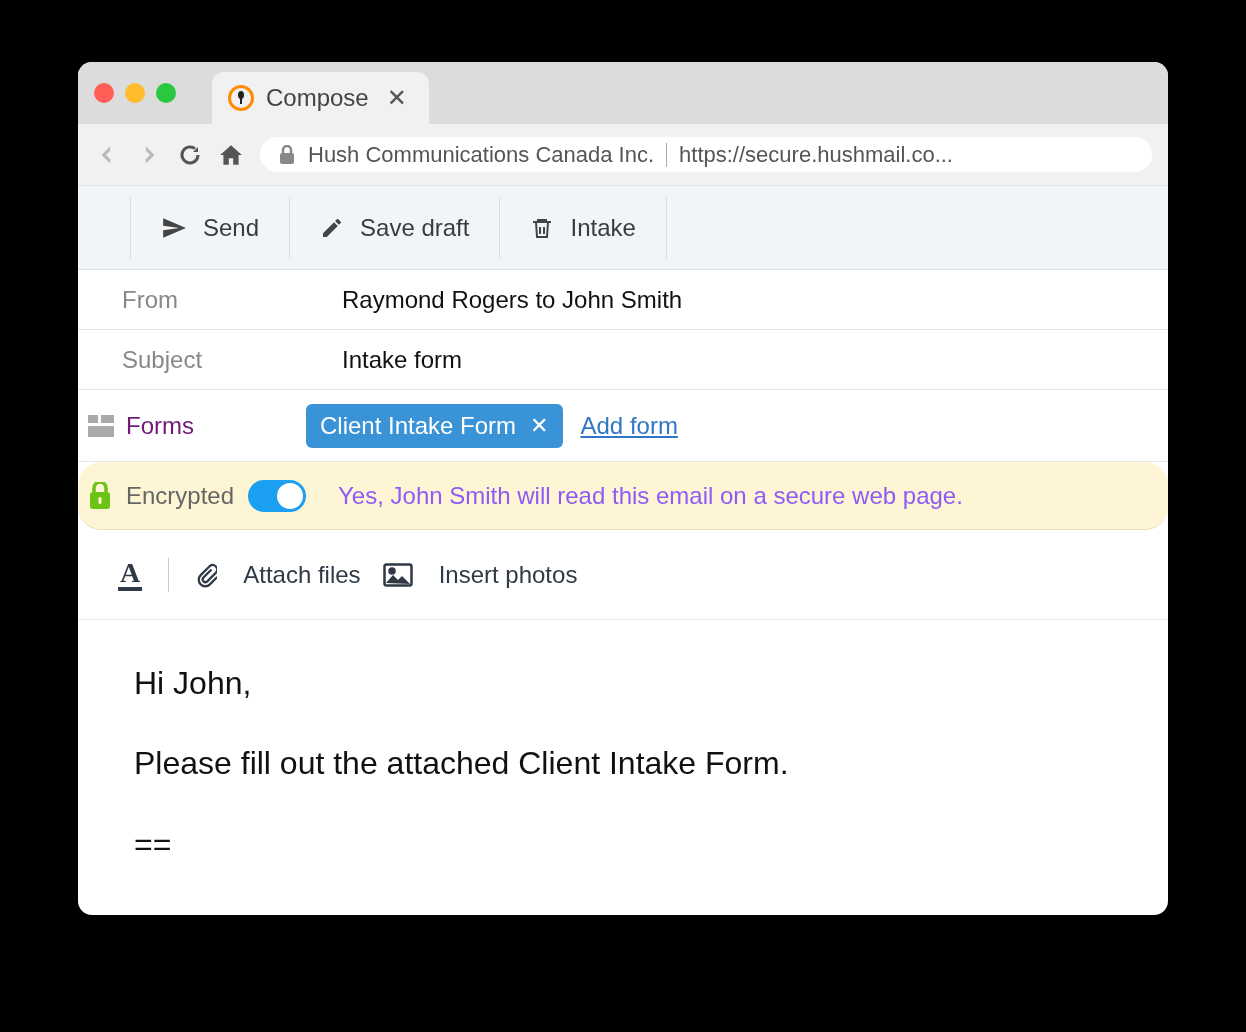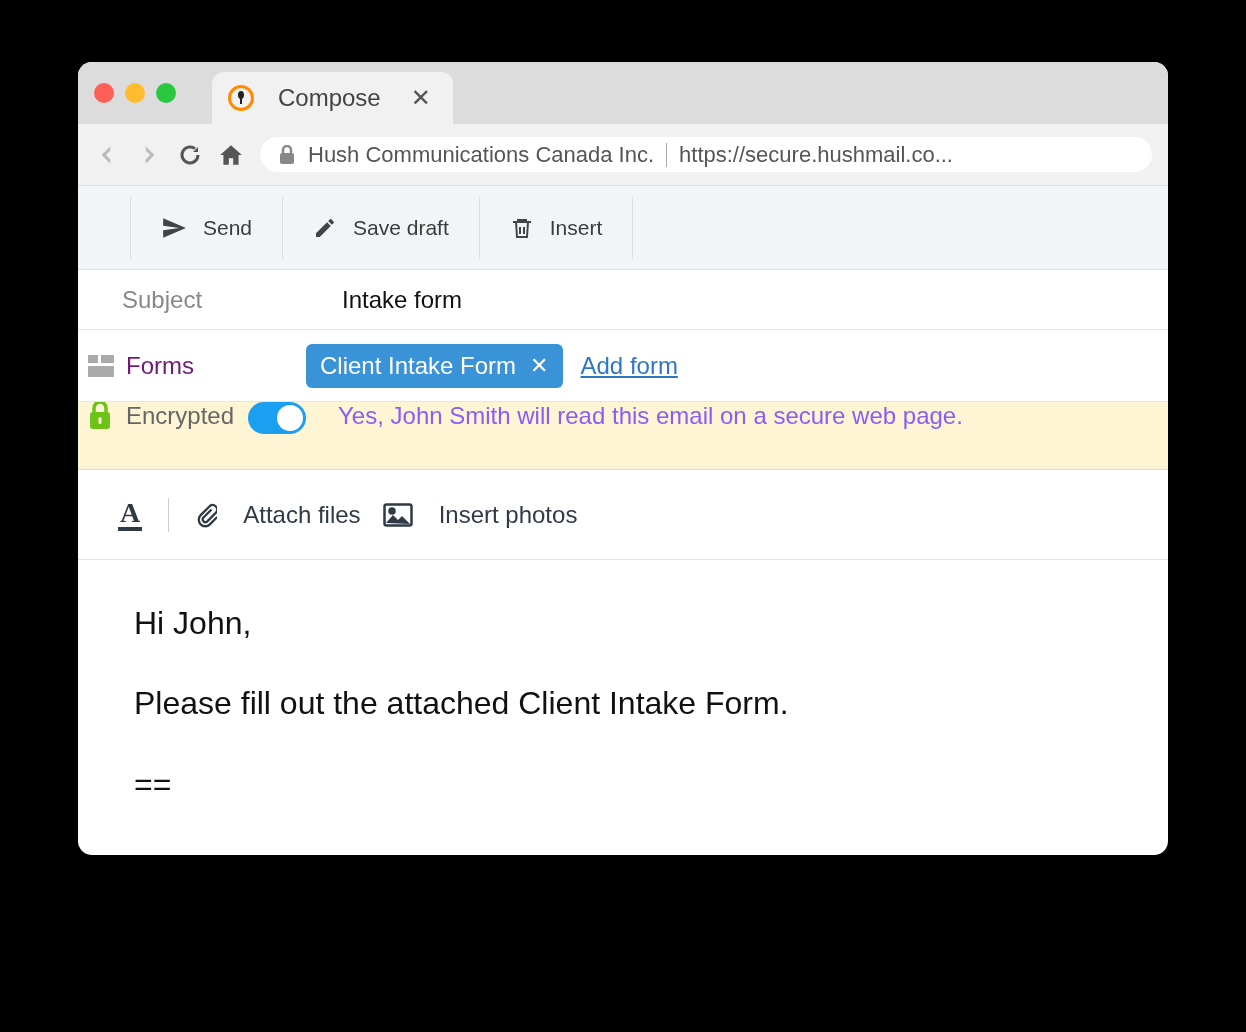--- a/index.html
+++ b/index.html
@@ -36,21 +36,21 @@
     background: #f1f1f1;
     height: 52px;
     display: flex;
     align-items: center;
     padding: 0 22px 0 16px;
     border-top-left-radius: 12px;
     border-top-right-radius: 12px;
     margin-top: 10px;
     font-size: 24px;
     color: #444;
-    gap: 24px;
+    gap: 12px;
   }
   .tab-favicon {
     width: 26px; height: 26px;
     border-radius: 50%;
     border: 3px solid #ff8c00;
     display:flex;align-items:center;justify-content:center;
     font-size: 13px; font-weight:bold;
     color:#222;
   }
   .tab-close { font-size: 24px; color:#555; margin-left: 6px; }
@@ -87,21 +87,21 @@
     display:flex;
     align-items:center;
     border-bottom: 1px solid #e0e0e0;
   }
   .action-btn {
     display:flex;
     align-items:center;
     gap:16px;
     padding: 0 30px;
     height: 62px;
-    font-size: 21px;
+    font-size: 24px;
     color:#3b3b3b;
     border-right: 1px solid #dcdcdc;
   }
   .action-btn:first-child { border-left: 1px solid #dcdcdc; margin-left: 52px; }
   .field-row {
     display:flex;
     align-items:center;
     height: 60px;
     padding: 0 18px 0 44px;
     border-bottom: 1px solid #e5e5e5;
@@ -129,25 +129,27 @@
     display:flex;
     align-items:center;
     gap:14px;
     font-size: 24px;
   }
   .chip-x { font-size:22px; }
   .add-form-link { color:#2f77c4; text-decoration: underline; margin-left: 18px; }
   .encrypt-row {
     background:#fef5d4;
     display:flex;
+    align-items:center;
     height: 68px;
     padding: 0 18px 0 10px;
     font-size: 24px;
     gap: 14px;
     border-bottom: 1px solid #e8e0b8;
+    border-radius: 23px;
   }
   .encrypt-label { color:#666; }
   .toggle {
     width: 58px; height: 32px;
     background:#1b9ff0;
     border-radius: 16px;
     position:relative;
   }
   .toggle-knob {
     position:absolute;
@@ -261,24 +263,28 @@
           </svg>
       </span>
       <span>Save draft</span>
     </div>
     <div class="action-btn">
       <span>
         <svg width="24" height="26" viewBox="0 0 24 24" fill="none" stroke="#444" stroke-width="2">
             <path d="M3 6h18M8 6V4h8v2M6 6l1 15h10l1-15M10 11v7M14 11v7"></path>
           </svg>
       </span>
-      <span>Insert</span>
-    </div>
-  </div>
-
+      <span>Intake</span>
+    </div>
+  </div>
+
+  <div class="field-row">
+    <span class="field-label">From</span>
+    <span class="field-value">Raymond Rogers to John Smith</span>
+  </div>
 
   <div class="field-row">
     <span class="field-label">Subject</span>
     <span class="field-value">Intake form</span>
   </div>
 
   <div class="forms-row">
     <span class="forms-icon">
       <svg width="26" height="22" viewBox="0 0 26 22" fill="#aaa">
           <rect x="0" y="0" width="10" height="8"></rect>

